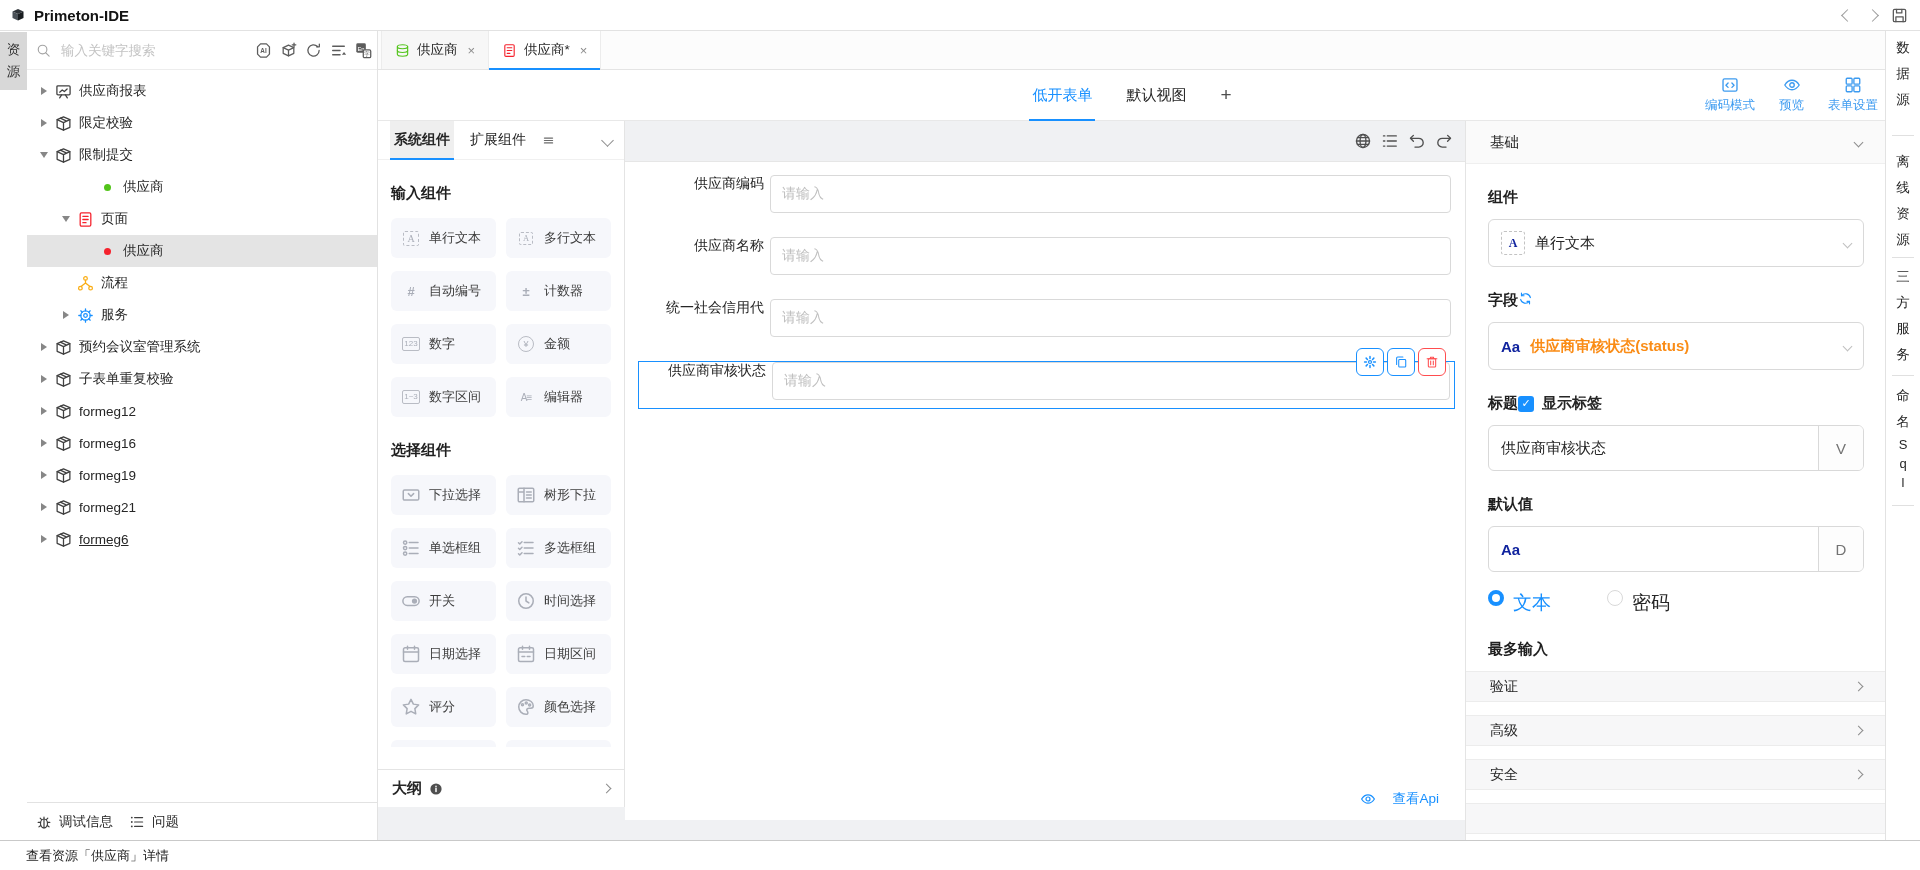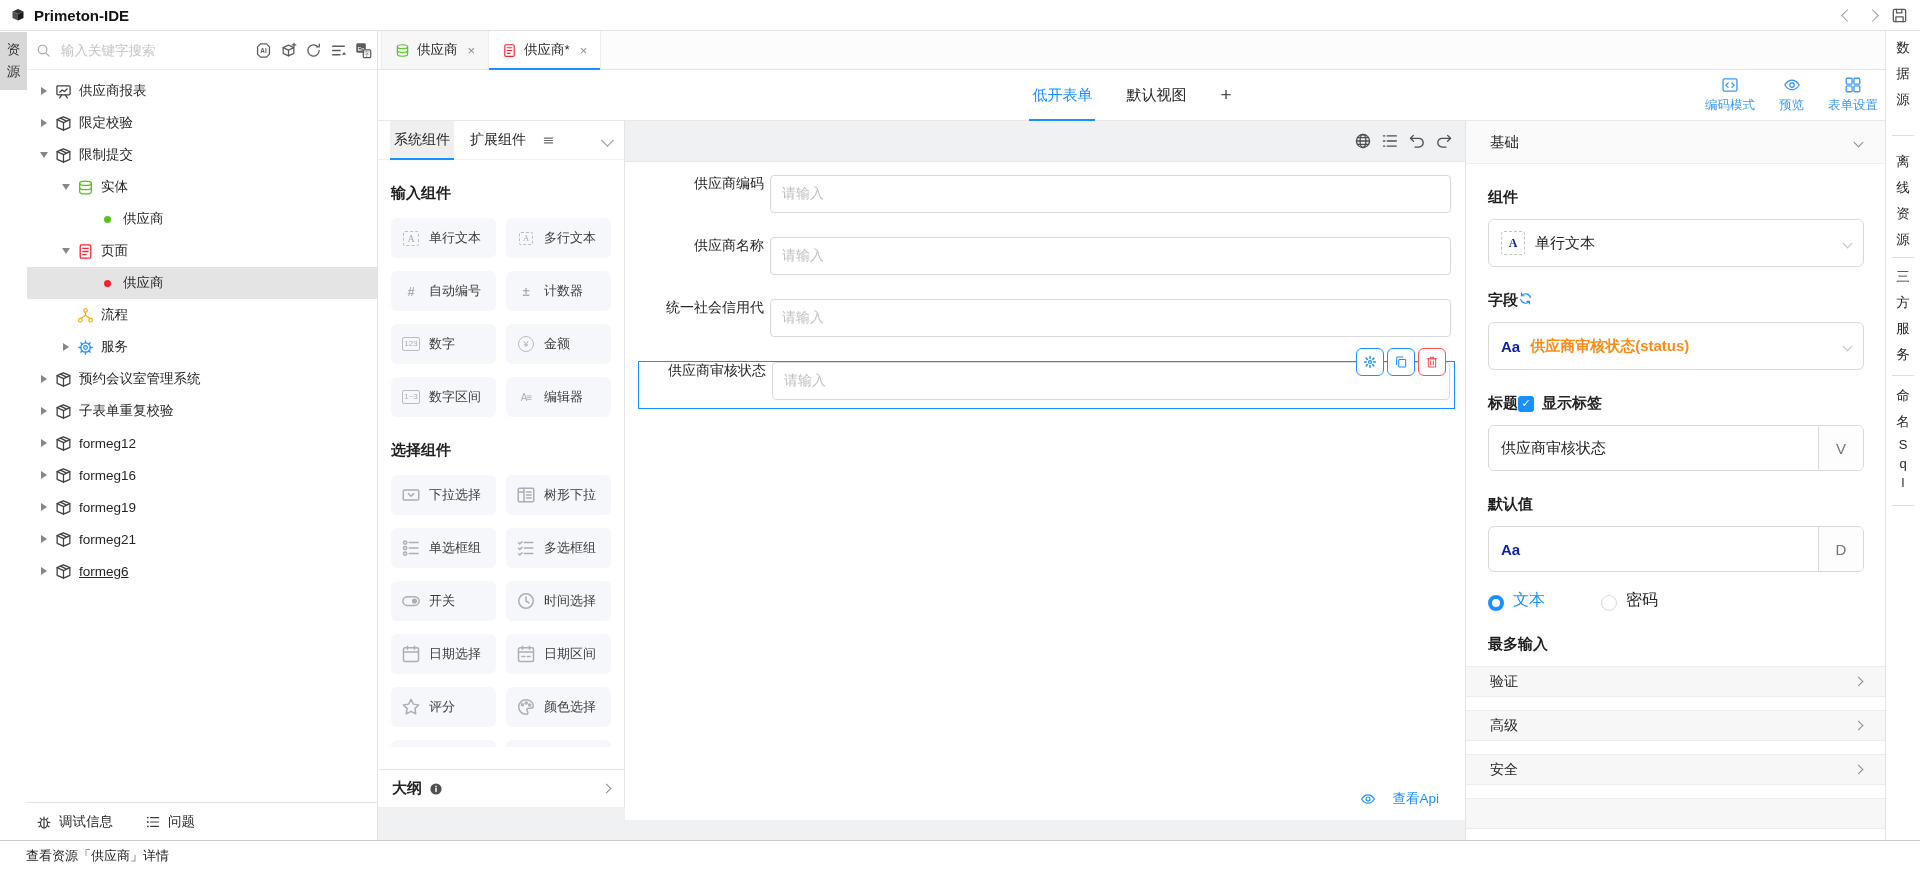--- a/index.html
+++ b/index.html
@@ -39,21 +39,21 @@
   .tree{flex:1;overflow:hidden;padding-top:5px}
   .trow{height:32px;display:flex;align-items:center;font-size:13.5px;cursor:pointer;color:#262626}
   .trow.selected{background:#e4e4e4}
   .arrow-slot{width:12px;display:flex;justify-content:center;flex:none}
   .tri{width:0;height:0;border-style:solid}
   .tri.collapsed{border-width:4.5px 0 4.5px 6px;border-color:transparent transparent transparent #878787}
   .tri.expanded{border-width:6px 4.5px 0 4.5px;border-color:#878787 transparent transparent transparent}
   .trow .ticon{width:17px;height:17px;margin:0 7px 0 5px;display:grid;place-items:center;flex:none}
   .dot{width:7px;height:7px;border-radius:50%;display:inline-block}
   .debug-row{height:38px;min-height:38px;border-top:1px solid #e2e2e2;display:flex;align-items:center;
-             gap:32px;padding-left:9px}
+             gap:16px;padding-left:9px}
   .debug-tab{display:flex;align-items:center;gap:7px;font-size:13.5px;cursor:pointer}
   .debug-tab .ic{color:#3f3f3f}
 
   
   .statusbar{position:absolute;left:0;right:0;bottom:0;height:29px;border-top:1px solid #c9c9c9;
              background:#fff;display:flex;align-items:center;padding-left:26px;font-size:13px;color:#262626}
 
   
   .main{position:absolute;left:378px;top:31px;right:34px;bottom:29px;display:flex;flex-direction:column;background:#fff}
   .doc-tabs{height:38px;min-height:38px;border-bottom:1px solid #e4e4e4;display:flex;align-items:stretch;
@@ -78,21 +78,21 @@
 
   
   .content{flex:1;display:flex;min-height:0;background:#f0f1f3}
 
   
   .palette{width:246px;min-width:246px;background:#fff;border-right:1px solid #e4e4e4;height:686px;
            display:flex;flex-direction:column}
   .palette-tabs{height:38px;min-height:38px;border-bottom:1px solid #f0f0f0;display:flex;align-items:stretch;
                 padding:0 12px;gap:0}
   .ptab{display:flex;align-items:center;padding:0 4px;margin-right:12px;font-size:14px;position:relative;cursor:pointer}
-  .ptab.active{font-weight:400;background:#efefef}
+  .ptab.active{font-weight:700;background:#efefef}
   .ptab.active::after{content:"";position:absolute;left:0;right:0;bottom:-1px;height:2px;background:#1890ff}
   .ptab-extra{display:flex;align-items:center;color:#6b6b6b;cursor:pointer}
   .ptab-extra .ic{width:13px;height:13px}
   .palette-tabs .chevbox{display:flex;align-items:center;color:#8c8c8c;cursor:pointer}
   .palette-scroll{flex:1;overflow:hidden;padding:0 13px}
   .sec-title{font-size:15px;font-weight:700;margin:24px 0 15px;color:#1f1f1f}
   .pgrid{display:grid;grid-template-columns:1fr 1fr;gap:13px 10px}
   .pbtn{height:40px;background:#f6f7fb;border-radius:6px;display:flex;align-items:center;gap:8px;
         padding:0 2px 0 10px;font-size:13px;color:#3d3d3d;cursor:grab}
   .picon{width:20px;min-width:20px;display:flex;justify-content:center;align-items:center;color:#aaaeb8;font-size:11px}
@@ -152,21 +152,21 @@
   .iinput{margin-top:12px;height:44px;border:1px solid #d9d9d9;border-radius:6px;display:flex;align-items:stretch;
           overflow:hidden;background:#fff}
   .iinput .ival{flex:1;display:flex;align-items:center;padding:0 12px;font-size:15px;color:#262626}
   .iinput .suffix{width:44px;border-left:1px solid #d9d9d9;display:grid;place-items:center;font-size:15px;
                   color:#737373;background:#fdfdfd;cursor:pointer}
   .cbwrap{display:flex;align-items:center;cursor:pointer}
   .checkbox{width:16px;height:16px;border-radius:3px;background:#1890ff;color:#fff;display:grid;place-items:center;
             font-size:11px}
   .cb-label{font-size:15px;font-weight:700;margin-left:8px}
   .radio-row{display:flex;align-items:center;gap:56px;margin-top:18px}
-  .radio{display:flex;align-items:flex-end;gap:9px;font-size:16px;cursor:pointer;color:#262626}
+  .radio{display:flex;align-items:flex-start;gap:9px;font-size:19px;cursor:pointer;color:#262626}
   .rdot{width:16px;height:16px;border-radius:50%;border:1px solid #d9d9d9;background:#fff;box-sizing:border-box;flex:none}
   .radio.checked .rdot{border:4.5px solid #1890ff}
   .radio.checked{color:#1890ff}
   .accordion{margin:12px -22px 0}
   .acc-row{height:29px;background:#f7f7f8;border-top:1px solid #ececec;border-bottom:1px solid #ececec;
            margin-bottom:13px;display:flex;align-items:center;justify-content:space-between;padding:0 24px;
            font-size:14px;color:#262626;cursor:pointer}
   .acc-row .chev{color:#8c8c8c}
 
   
@@ -284,33 +284,20 @@
           <span class="arrow-slot">
             <span class="tri expanded"></span>
           </span>
           <span class="ticon">
             <svg viewBox="0 0 16 16" fill="none" stroke="currentColor" stroke-width="1.2" stroke-linecap="round" stroke-linejoin="round" style="color:#404040">
               <path d="M8 1.7L14 4.4v7.2L8 14.3 2 11.6V4.4z"></path>
               <path d="M2 4.4l6 2.7 6-2.7M8 7.1v7.2M5 3l6 2.7"></path>
             </svg>
           </span>
           <span>限制提交</span>
-        </div>
-        <div class="trow" style="padding-left: 33px;">
-          <span class="arrow-slot">
-            <span class="tri expanded"></span>
-          </span>
-          <span class="ticon">
-            <svg viewBox="0 0 16 16" fill="none" stroke="currentColor" stroke-width="1.2" stroke-linecap="round" stroke-linejoin="round" style="color:#52c41a">
-              <ellipse cx="8" cy="4" rx="5.5" ry="2.1"></ellipse>
-              <path d="M2.5 4v8c0 1.2 2.5 2.1 5.5 2.1s5.5-.9 5.5-2.1V4"></path>
-              <path d="M2.5 8c0 1.2 2.5 2.1 5.5 2.1S13.5 9.2 13.5 8"></path>
-            </svg>
-          </span>
-          <span>实体</span>
         </div>
         <div class="trow" style="padding-left: 55px;">
           <span class="arrow-slot"></span>
           <span class="ticon">
             <span class="dot" style="background:#52c41a"></span>
           </span>
           <span>供应商</span>
         </div>
         <div class="trow" style="padding-left: 33px;">
           <span class="arrow-slot">

